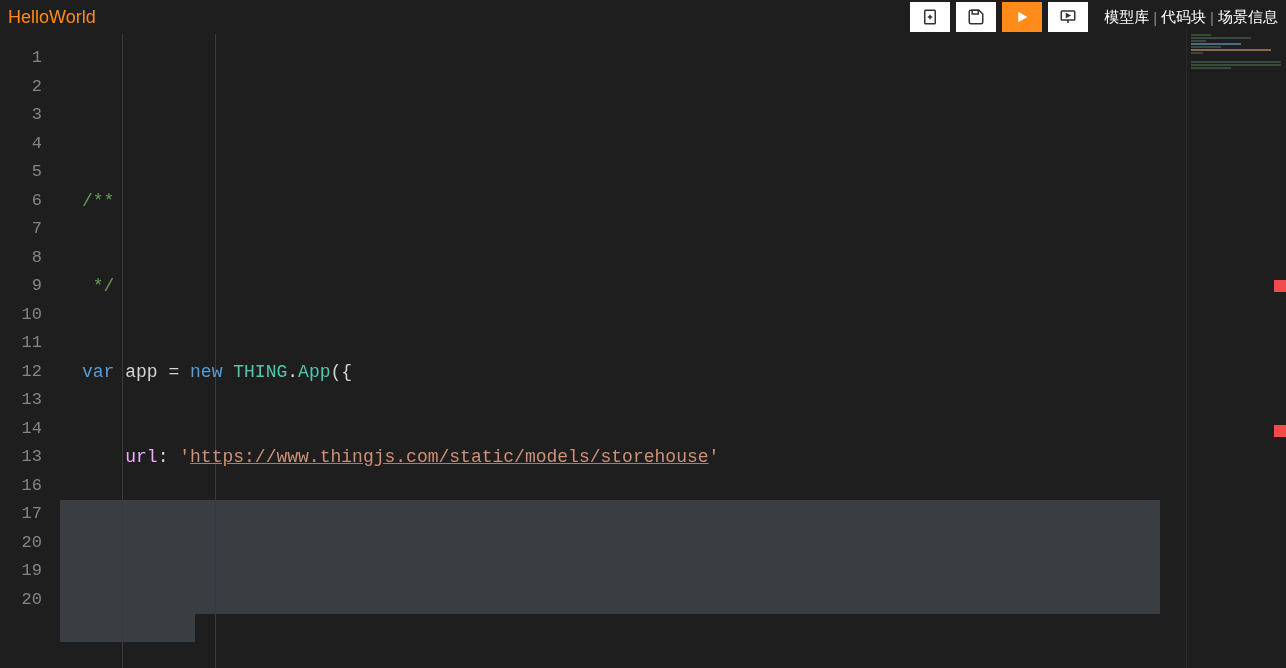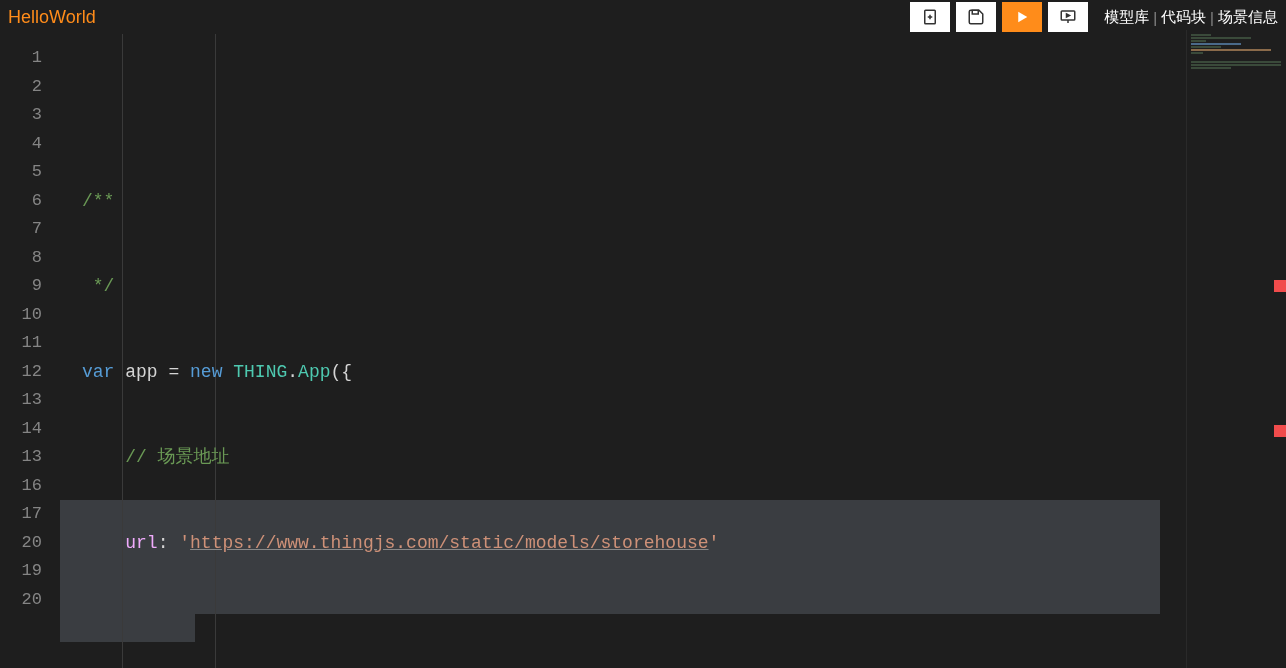--- a/index.html
+++ b/index.html
@@ -190,21 +190,20 @@
   <div class="sel-block" style="top:466px;height:114px;width:1100px;left:60px;"></div>
   <div class="sel-block" style="top:580px;height:28px;width:135px;left:60px;"></div>
 
   <div class="code-area">
     <div class="guide" style="left:62px"></div>
     <div class="guide" style="left:155px"></div>
 
     <div class="code-line"><span class="c-comment">/**</span></div>
     <div class="code-line"><span class="c-comment"> */</span></div>
     <div class="code-line"><span class="c-keyword">var</span><span> app </span><span>= </span><span class="c-keyword">new</span><span> </span><span class="c-class">THING</span><span>.</span><span class="c-class">App</span><span>({</span></div>
-    <div class="code-line"><span class="c-comment">    // 场景地址</span></div>
     <div class="code-line"><span class="c-prop">    url</span><span>: </span><span class="c-string">'</span><span class="c-string url-underline">https://www.thingjs.com/static/models/storehouse</span><span class="c-string">'</span></div>
     
     
     
     
     
     
     
     
     

